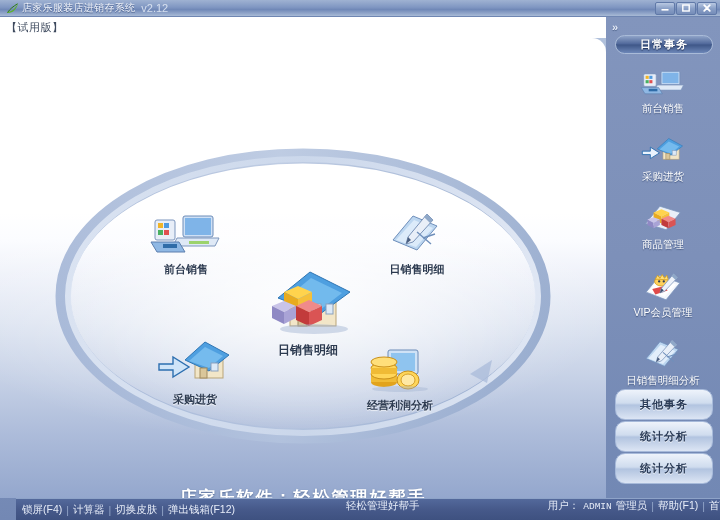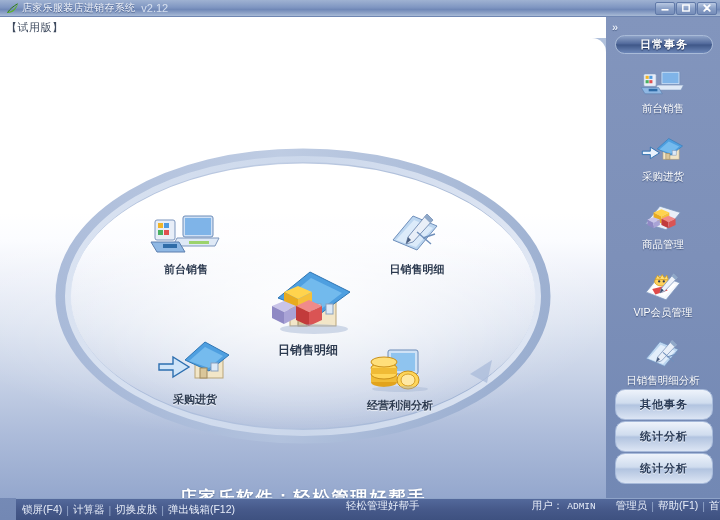--- a/index.html
+++ b/index.html
@@ -156,21 +156,21 @@
     background: linear-gradient(180deg, #53699b 0%, #46598a 50%, #3e5180 100%);
     border-top: 1px solid #8ea3c8;
     display: flex; 
     color: #e6ecf8; font-size: 10.5px;
   }
   .sb-left { margin-left: 6px; display: flex; align-items: center; gap: 4px; }
   .sb-center { position: absolute; left: 330px; }
   .sb-right { position: absolute; right: 6px; display: flex; align-items: center; gap: 4px; }
   .sb-link { cursor: pointer; white-space: nowrap; }
   .sb-sep { color: #93a6c9; }
-  .sb-static { white-space: nowrap; margin-left: 16px; }
+  .sb-static { white-space: nowrap; }
   .sb-user-id { font-family: "Liberation Mono", "DejaVu Sans Mono", monospace; font-size: 9.5px; }
 </style>
 </head>
 <body>
 
 <div id="app">
 
   <div class="titlebar">
     <div class="tb-logo">
       <svg width="14" height="12" viewBox="0 0 14 12">

